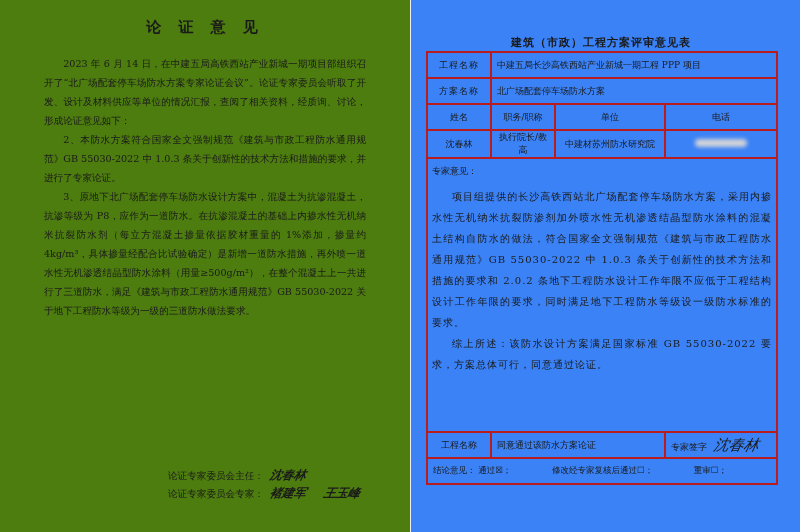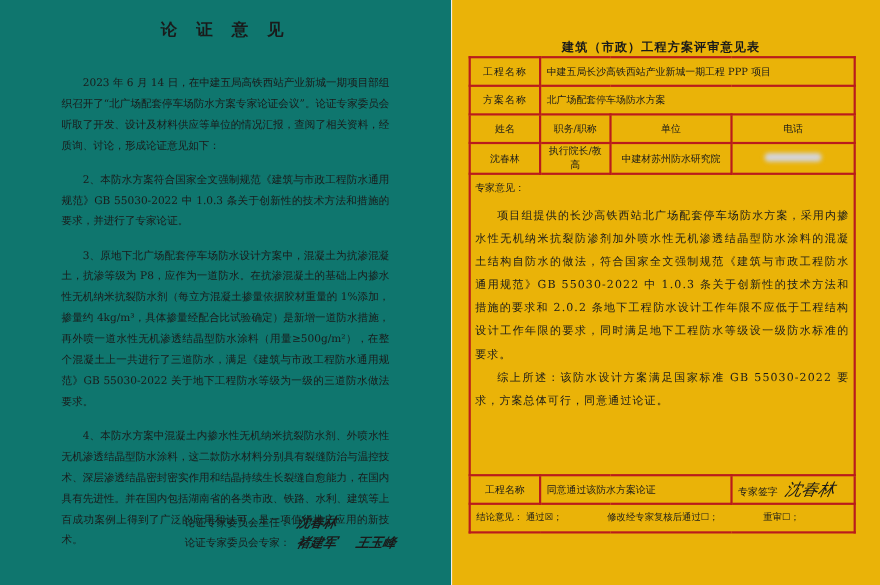--- a/index.html
+++ b/index.html
@@ -3,31 +3,31 @@
 <meta charset="utf-8">
 <style>
   html, body { margin: 0; padding: 0; background: #ffffff; }
   body {
     width: 800px; height: 532px; position: relative; overflow: hidden;
     font-family: "DejaVu Serif", "Liberation Serif", serif; color: #1a1a1a;
   }
   
   .left-page {
     position: absolute; left: 0; top: 0; width: 410px; height: 532px;
-    background: #0f766e;
+    background: #4d7c0f;
   }
   .left-title {
     position: absolute; top: 18px; left: 0; width: 410px; text-align: center;
     font-size: 15px; font-weight: bold; letter-spacing: 6px;
   }
   .left-body {
     position: absolute; top: 54px; left: 44px; width: 322px;
     font-size: 9.6px; line-height: 19px; text-align: justify;
   }
-  .left-body p { margin: 12px; text-indent: 2em; }
+  .left-body p { margin: 0; text-indent: 2em; }
   .signatures {
     position: absolute; top: 466px; left: 168px; width: 220px;
     font-size: 9.6px; line-height: 17px;
   }
   .sig-row { display: flex; align-items: center; height: 18px; }
   .sig-label { white-space: nowrap; }
   .handwriting {
     font-family: "DejaVu Sans", sans-serif; font-style: italic; font-weight: bold;
     font-size: 12px; margin-left: 6px; transform: skewX(-12deg); display: inline-block;
   }
@@ -35,21 +35,21 @@
 
   
   .page-divider {
     position: absolute; left: 410px; top: 0; width: 1px; height: 532px;
     background: #eeeeee;
   }
 
   
   .right-page {
     position: absolute; left: 411px; top: 0; width: 389px; height: 532px;
-    background: #eab308;
+    background: #3b82f6;
   }
   .form-title {
     position: absolute; top: 35px; left: 15px; width: 350px; text-align: center;
     font-size: 11px; font-weight: bold; letter-spacing: 1px;
   }
   .form-table {
     position: absolute; top: 51px; left: 15px; width: 350px;
     border-collapse: collapse; font-size: 9px; table-layout: fixed;
   }
   .form-table td {
@@ -74,21 +74,20 @@
 </style>
 </head>
 <body>
 
 <div class="left-page">
   <div class="left-title">论 证 意 见</div>
   <div class="left-body">
     <p>2023 年 6 月 14 日，在中建五局高铁西站产业新城一期项目部组织召开了“北广场配套停车场防水方案专家论证会议”。论证专家委员会听取了开发、设计及材料供应等单位的情况汇报，查阅了相关资料，经质询、讨论，形成论证意见如下：</p>
     <p>2、本防水方案符合国家全文强制规范《建筑与市政工程防水通用规范》GB 55030-2022 中 1.0.3 条关于创新性的技术方法和措施的要求，并进行了专家论证。</p>
     <p>3、原地下北广场配套停车场防水设计方案中，混凝土为抗渗混凝土，抗渗等级为 P8，应作为一道防水。在抗渗混凝土的基础上内掺水性无机纳米抗裂防水剂（每立方混凝土掺量依据胶材重量的 1%添加，掺量约 4kg/m³，具体掺量经配合比试验确定）是新增一道防水措施，再外喷一道水性无机渗透结晶型防水涂料（用量≥500g/m²），在整个混凝土上一共进行了三道防水，满足《建筑与市政工程防水通用规范》GB 55030-2022 关于地下工程防水等级为一级的三道防水做法要求。</p>
-    <p>4、本防水方案中混凝土内掺水性无机纳米抗裂防水剂、外喷水性无机渗透结晶型防水涂料，这二款防水材料分别具有裂缝防治与温控技术、深层渗透结晶密封密实作用和结晶持续生长裂缝自愈能力，在国内具有先进性。并在国内包括湖南省的各类市政、铁路、水利、建筑等上百成功案例上得到了广泛的应用和认可，是一项值得推广应用的新技术。</p>
   </div>
   <div class="signatures">
     <div class="sig-row">
       <span class="sig-label">论证专家委员会主任：</span>
       <span class="handwriting">沈春林</span>
     </div>
     <div class="sig-row">
       <span class="sig-label">论证专家委员会专家：</span>
       <span class="handwriting">褚建军</span>
       <span class="handwriting">王玉峰</span>

